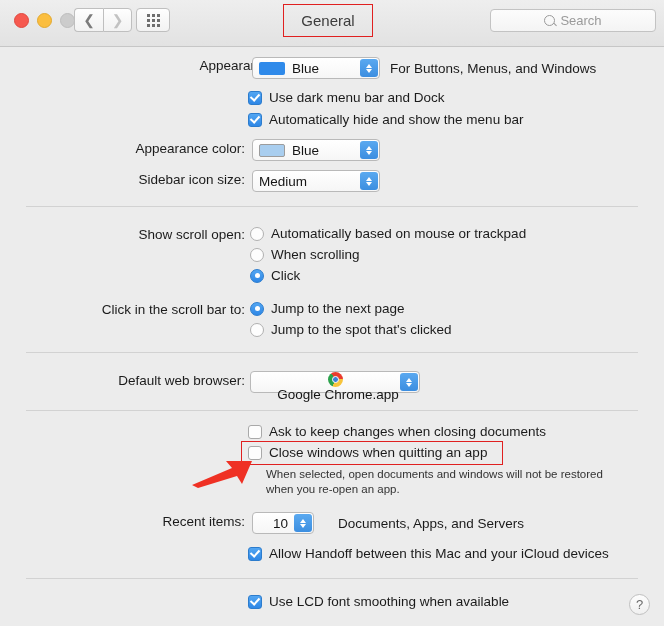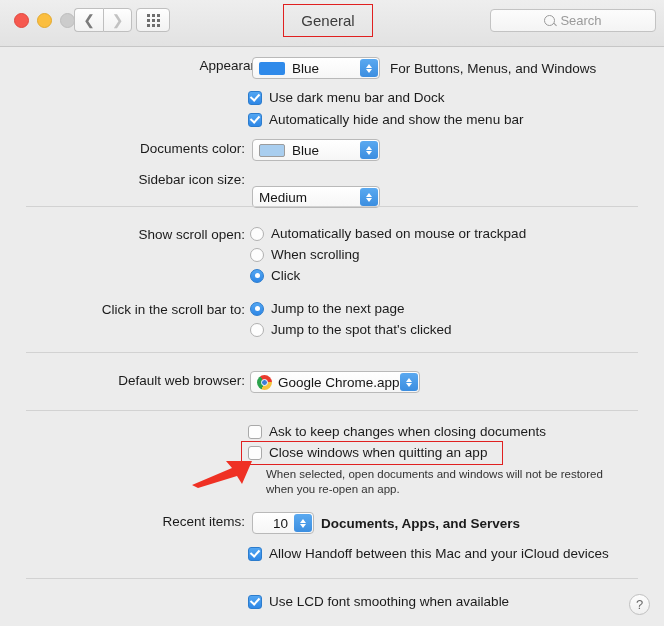--- a/index.html
+++ b/index.html
@@ -212,37 +212,37 @@
       <span class="cb on"></span>
       <span class="txt">Use dark menu bar and Dock</span>
     </div>
 
     <div class="row cbrow" style="left:248px;top:66px;">
       <span class="cb on"></span>
       <span class="txt">Automatically hide and show the menu bar</span>
     </div>
 
     <div class="row" style="left:0;top:95px;width:245px;justify-content:flex-end;">
-      <span class="lbl">Documents color:</span>
+      <span class="lbl">Appearance color:</span>
     </div>
     <div class="row" style="left:252px;top:93px;">
       <div class="popup" style="width:128px;">
         <span class="swatch light"></span>
         <span class="ptext">Blue</span>
         <span class="arrows">
             <i class="up"></i>
             <i class="dn"></i>
           </span>
       </div>
     </div>
 
     <div class="row" style="left:0;top:126px;width:245px;justify-content:flex-end;">
       <span class="lbl">Sidebar icon size:</span>
     </div>
-    <div class="row" style="left:252px;top:140px;">
+    <div class="row" style="left:252px;top:124px;">
       <div class="popup" style="width:128px;">
         <span class="ptext">Medium</span>
         <span class="arrows">
             <i class="up"></i>
             <i class="dn"></i>
           </span>
       </div>
     </div>
 
     <div class="sep" style="top:160px;"></div>
@@ -274,21 +274,21 @@
       <span class="rb off"></span>
       <span class="txt">Jump to the spot that's clicked</span>
     </div>
 
     <div class="sep" style="top:306px;"></div>
 
     <div class="row" style="left:0;top:327px;width:245px;justify-content:flex-end;">
       <span class="lbl">Default web browser:</span>
     </div>
     <div class="row" style="left:250px;top:325px;">
-      <div class="popup" style="width:170px;">
+      <div class="popup" style="width:170px;flex-direction:column;">
         <span class="chrome-icon"></span>
         <span class="ptext">Google Chrome.app</span>
         <span class="arrows">
             <i class="up"></i>
             <i class="dn"></i>
           </span>
       </div>
     </div>
 
     <div class="sep" style="top:364px;"></div>
@@ -317,21 +317,21 @@
       <span class="lbl">Recent items:</span>
     </div>
     <div class="row" style="left:252px;top:466px;">
       <div class="popup" style="width:62px;padding-left:11px;justify-content:flex-start;">
         <span class="ptext" style="padding-left:9px;">10</span>
         <span class="arrows">
             <i class="up"></i>
             <i class="dn"></i>
           </span>
       </div>
-      <span class="note" style="margin-left:7px;font-weight:bold;">Documents, Apps, and Servers</span>
+      <span class="note" style="margin-left:24px;">Documents, Apps, and Servers</span>
     </div>
 
     <div class="row cbrow" style="left:248px;top:500px;">
       <span class="cb on"></span>
       <span class="txt">Allow Handoff between this Mac and your iCloud devices</span>
     </div>
 
     <div class="sep" style="top:532px;"></div>
 
     <div class="row cbrow" style="left:248px;top:548px;">

